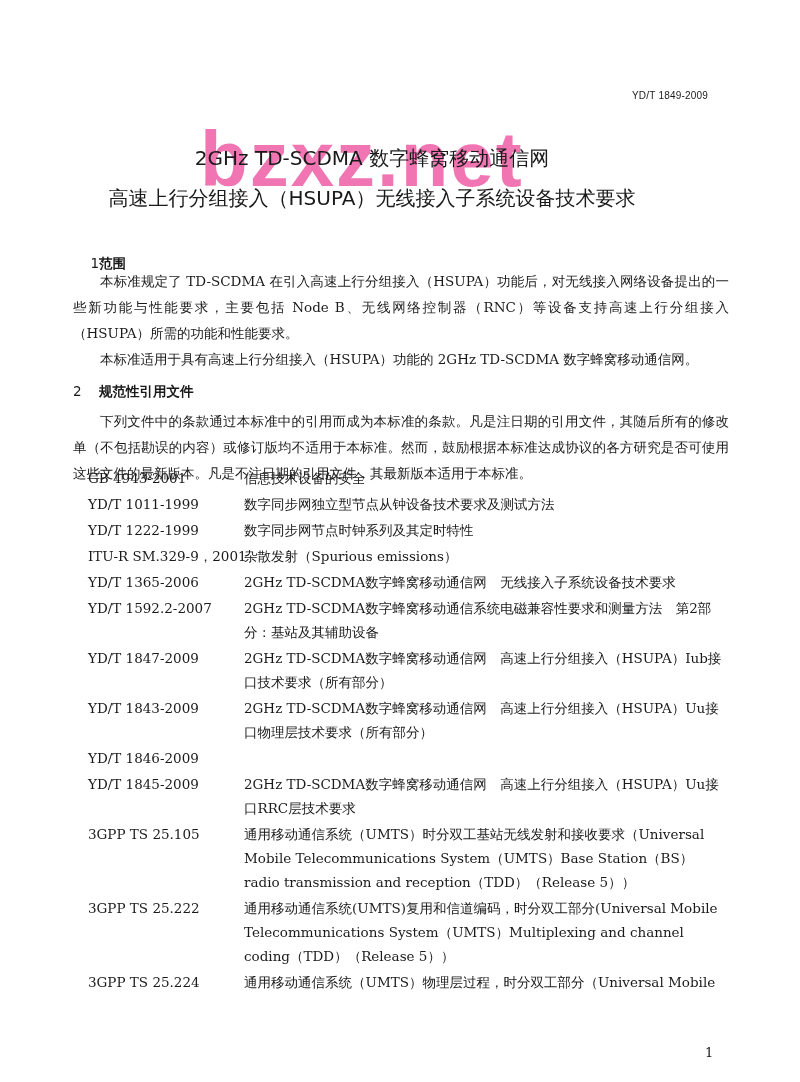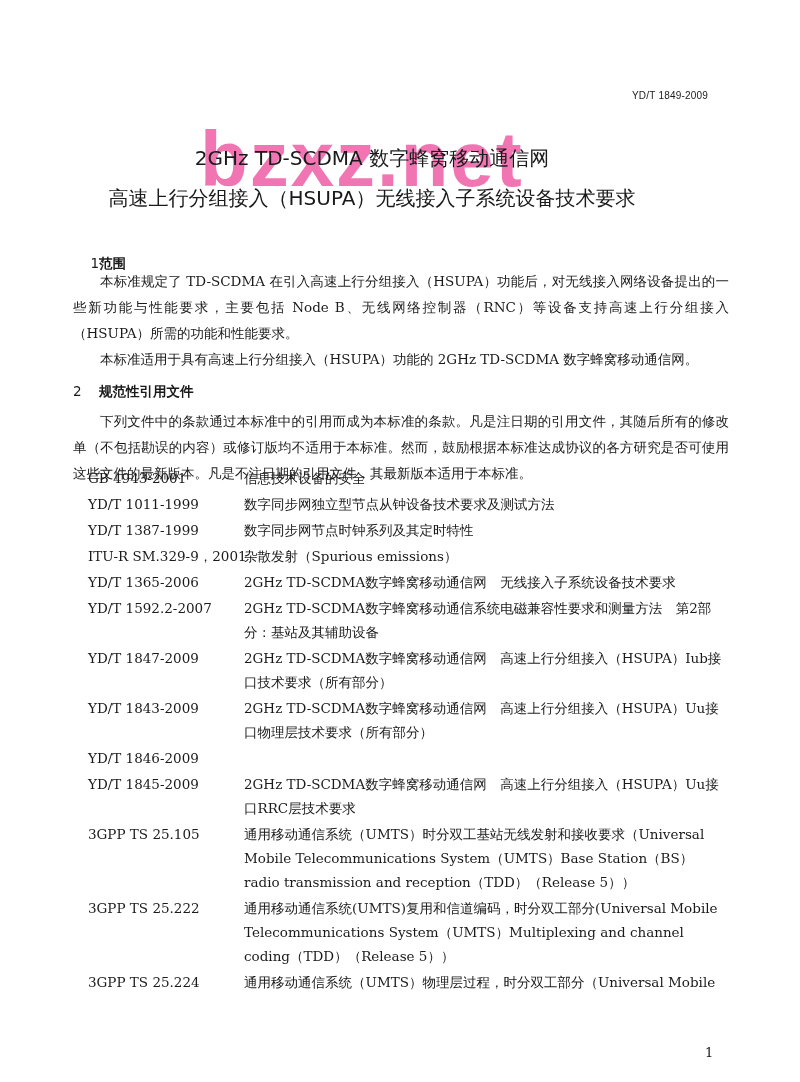--- a/index.html
+++ b/index.html
@@ -115,21 +115,21 @@
 <div class="refs">
   <div class="ref-row">
     <span class="ref-code">GB 4943-2001</span>
     <span class="ref-title">信息技术设备的安全</span>
   </div>
   <div class="ref-row">
     <span class="ref-code">YD/T 1011-1999</span>
     <span class="ref-title">数字同步网独立型节点从钟设备技术要求及测试方法</span>
   </div>
   <div class="ref-row">
-    <span class="ref-code">YD/T 1387-1999</span>
+    <span class="ref-code">YD/T 1222-1999</span>
     <span class="ref-title">数字同步网节点时钟系列及其定时特性</span>
   </div>
   <div class="ref-row">
     <span class="ref-code">ITU-R SM.329-9，2001</span>
     <span class="ref-title">杂散发射（Spurious emissions）</span>
   </div>
   <div class="ref-row">
     <span class="ref-code">YD/T 1365-2006</span>
     <span class="ref-title">2GHz TD-SCDMA数字蜂窝移动通信网　无线接入子系统设备技术要求</span>
   </div>

